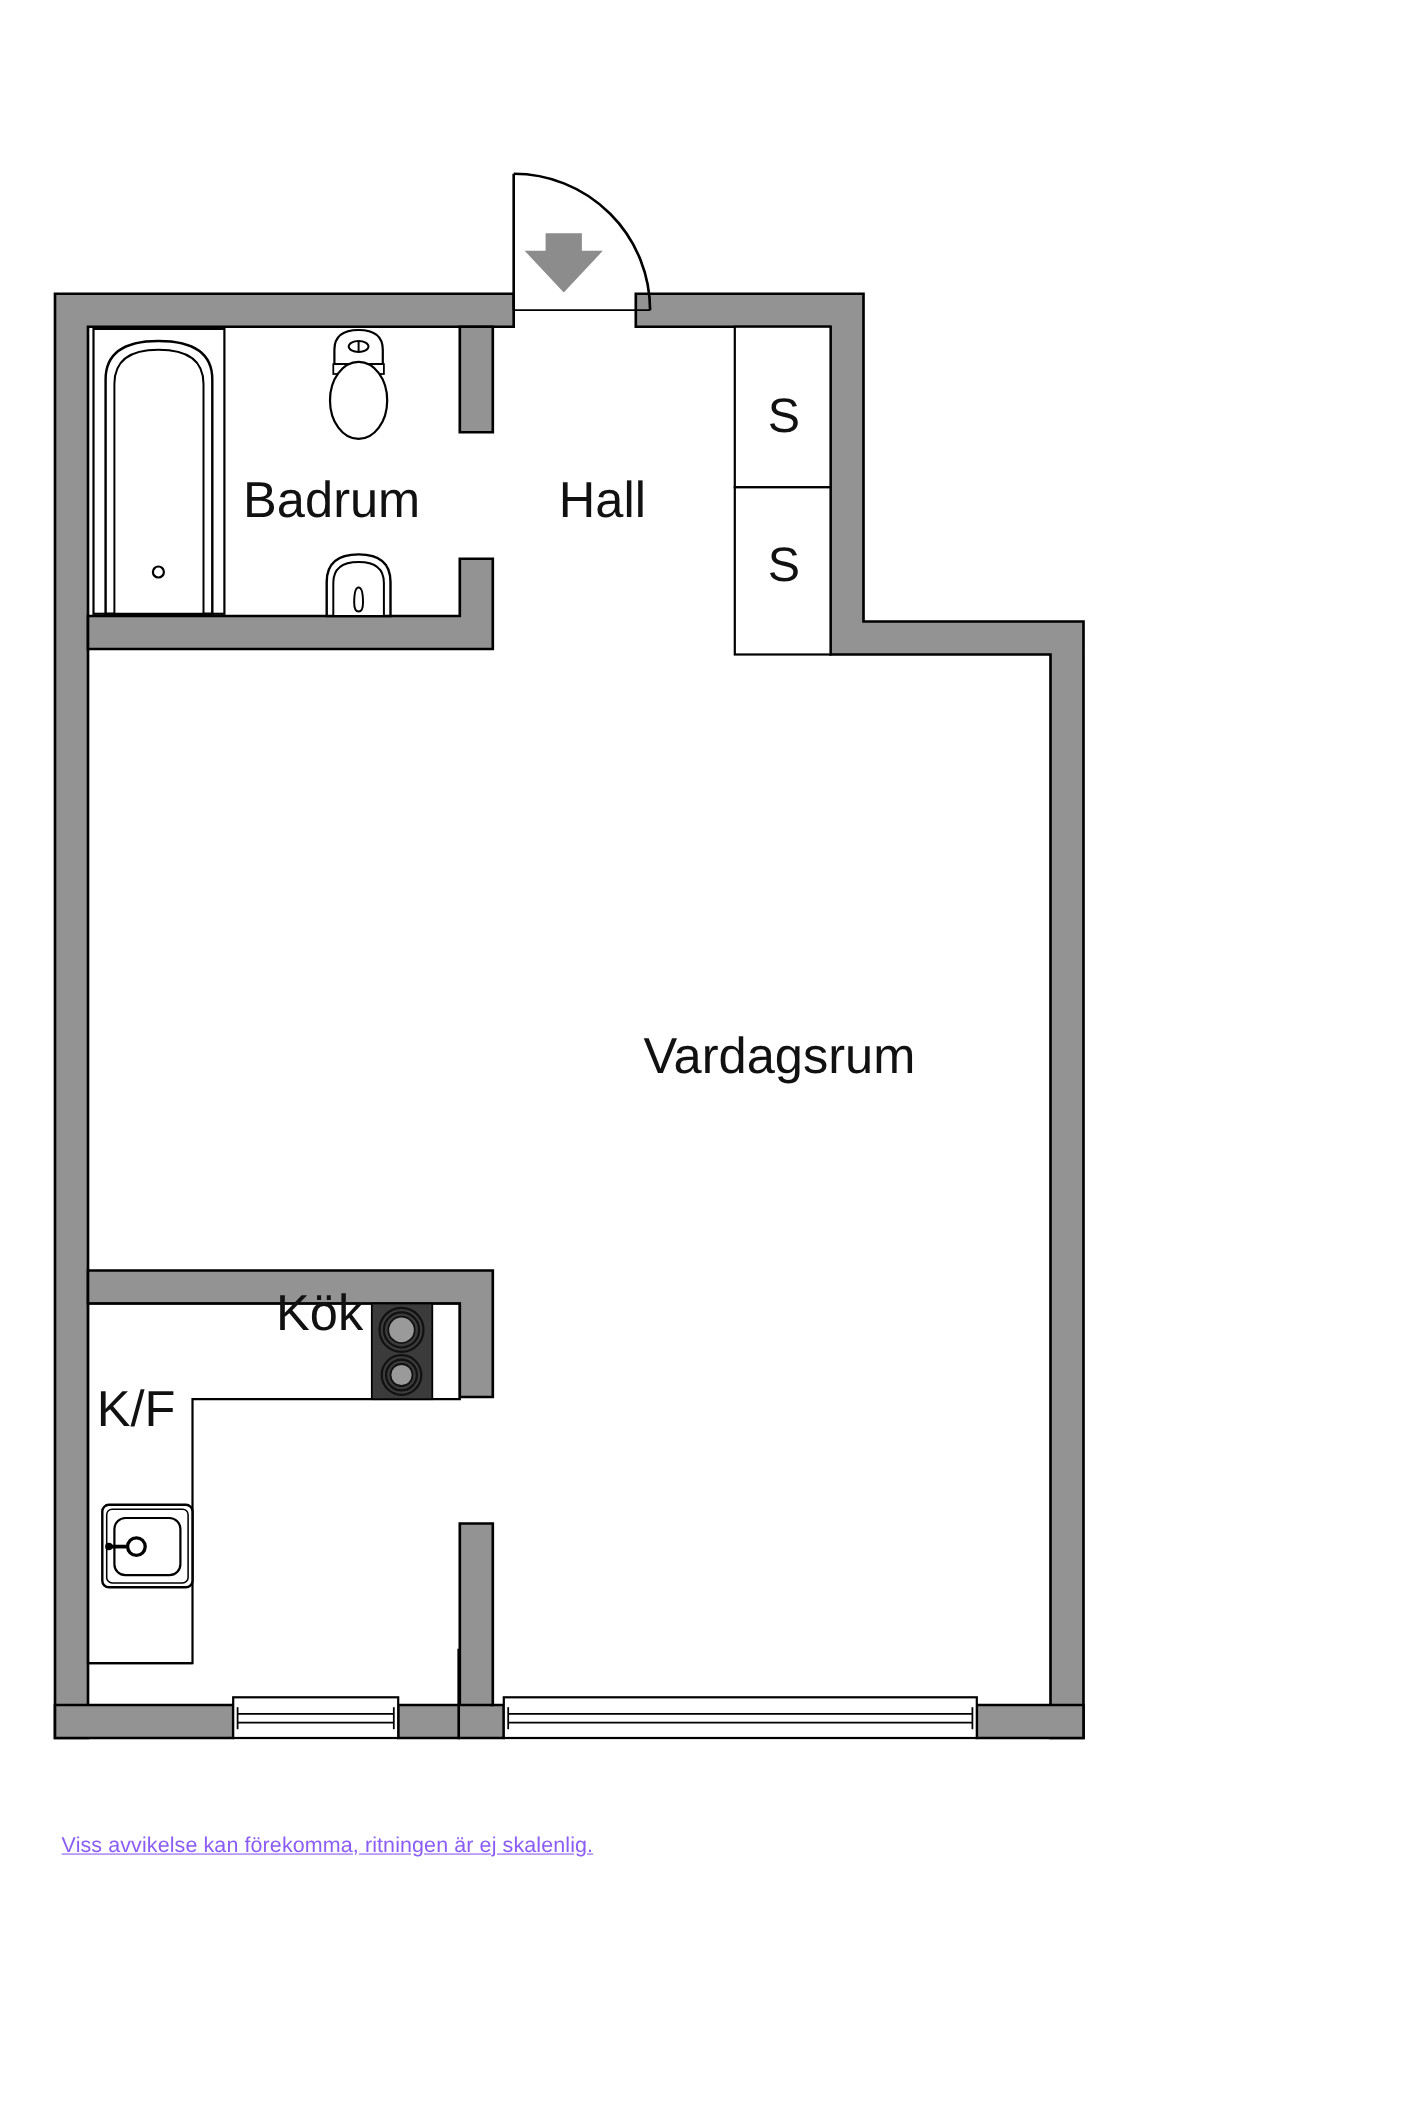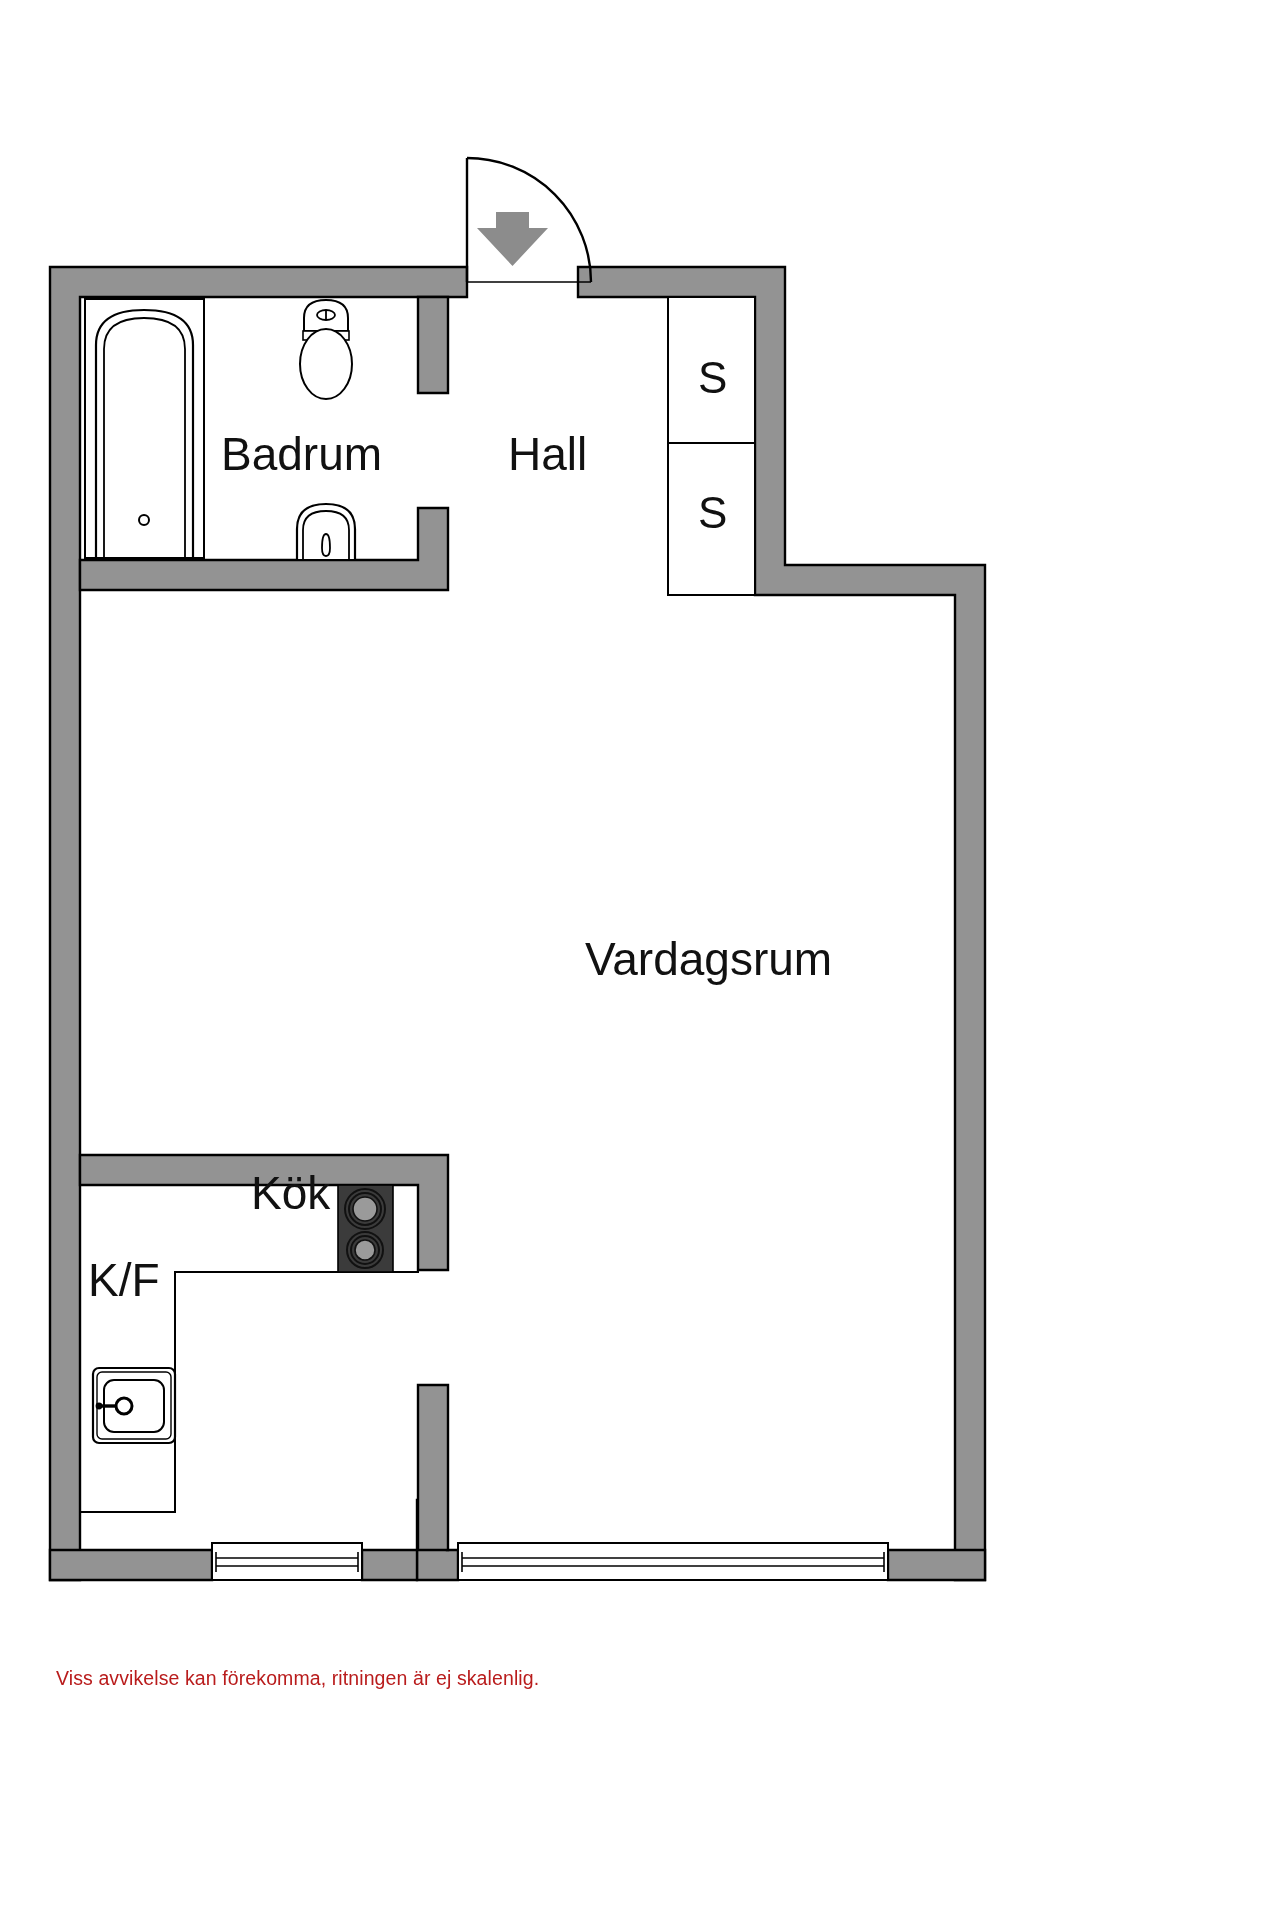--- a/index.html
+++ b/index.html
@@ -5,22 +5,22 @@
   html,body{margin:0;padding:0;background:#ffffff;}
   body{width:1280px;height:1920px;overflow:hidden;
        font-family:"Liberation Sans","DejaVu Sans",sans-serif;}
   #plan-root{position:relative;width:1280px;height:1920px;background:#fff;}
   svg#floorplan{position:absolute;left:0;top:0;width:1280px;height:1920px;display:block;}
   .room-label{font-family:"Liberation Sans","DejaVu Sans",sans-serif;
               fill:#111111;font-weight:400;}
   .label-big{font-size:46px;}
   .label-closet{font-size:44px;}
   .footer-note{position:absolute;left:56px;top:1667px;width:1100px;
-               font-size:19.5px;color:#b91c1c;letter-spacing:0.1px;
-               font-family:"Liberation Sans","DejaVu Sans",sans-serif;}
+               font-size:19.5px;color:#8b5cf6;letter-spacing:0.1px;
+               font-family:"Liberation Sans","DejaVu Sans",sans-serif;text-decoration:underline;}
 </style>
 </head>
 <body>
 
 <div id="plan-root">
 
   <svg id="floorplan" viewBox="0 0 1280 1920">
 
     <g>
 

